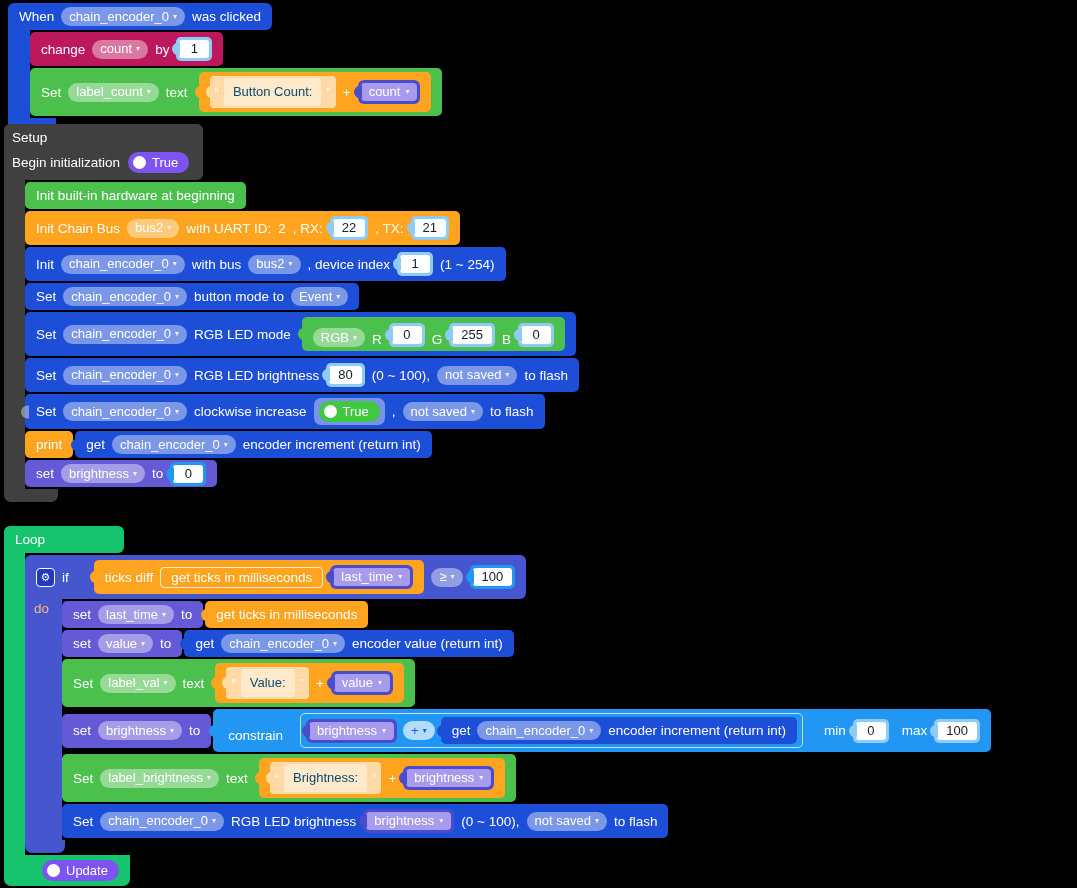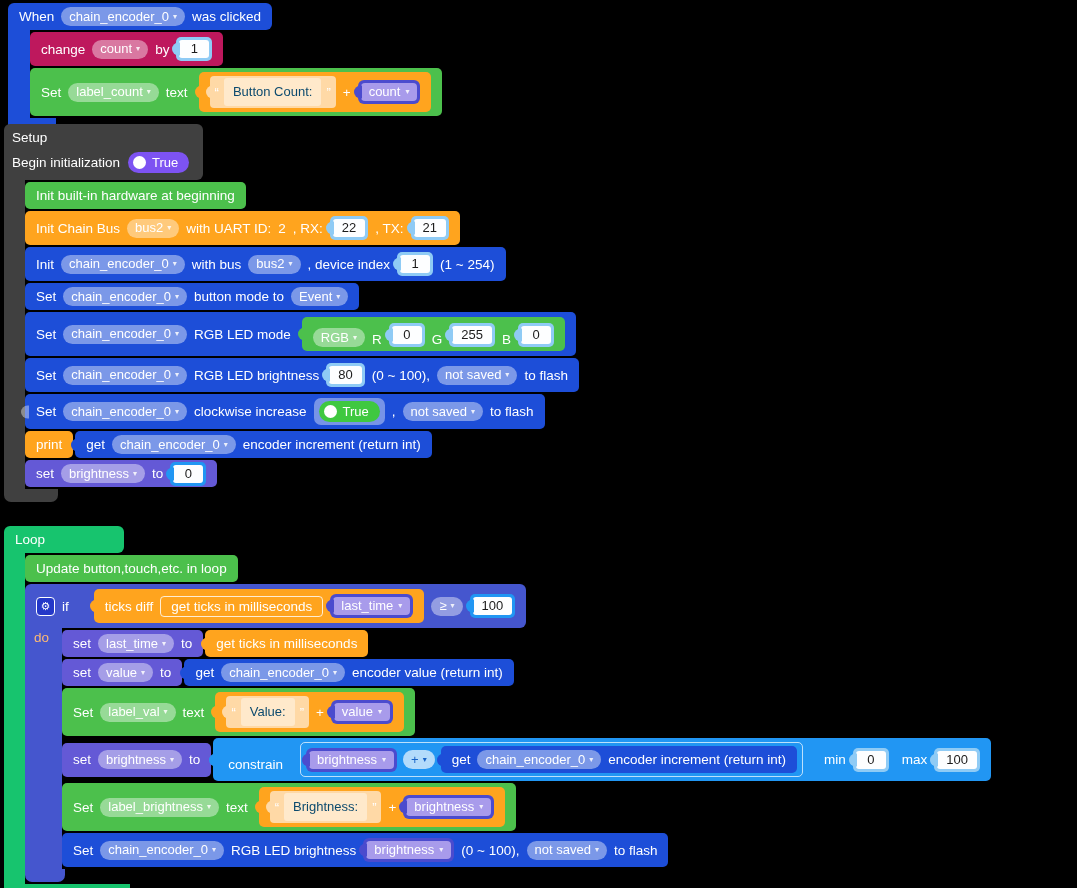--- a/index.html
+++ b/index.html
@@ -312,25 +312,20 @@
   </div>
 
   <div class="stack" style="left:4px;top:526px;">
     <div class="blk c-emerald head" style="min-width:120px;">
       <span>Loop</span>
     </div>
     <div class="cbody">
       <div class="spine c-emerald" style="width:21px;"></div>
       <div class="children">
 
-        <div class="row">
-          <div class="blk c-green">
-            <span>Update button,touch,etc. in loop</span>
-          </div>
-        </div>
 
         <div style="width:max-content;">
           <div class="blk c-ifblue tall xtall head">
             <span class="gear">⚙</span>
             <span>if</span>
             <span class="blk c-orange tall bump" style="margin-left:18px;">
               <span>ticks diff</span>
               <span class="outline">
                 <span>get ticks in milliseconds</span>
               </span>

